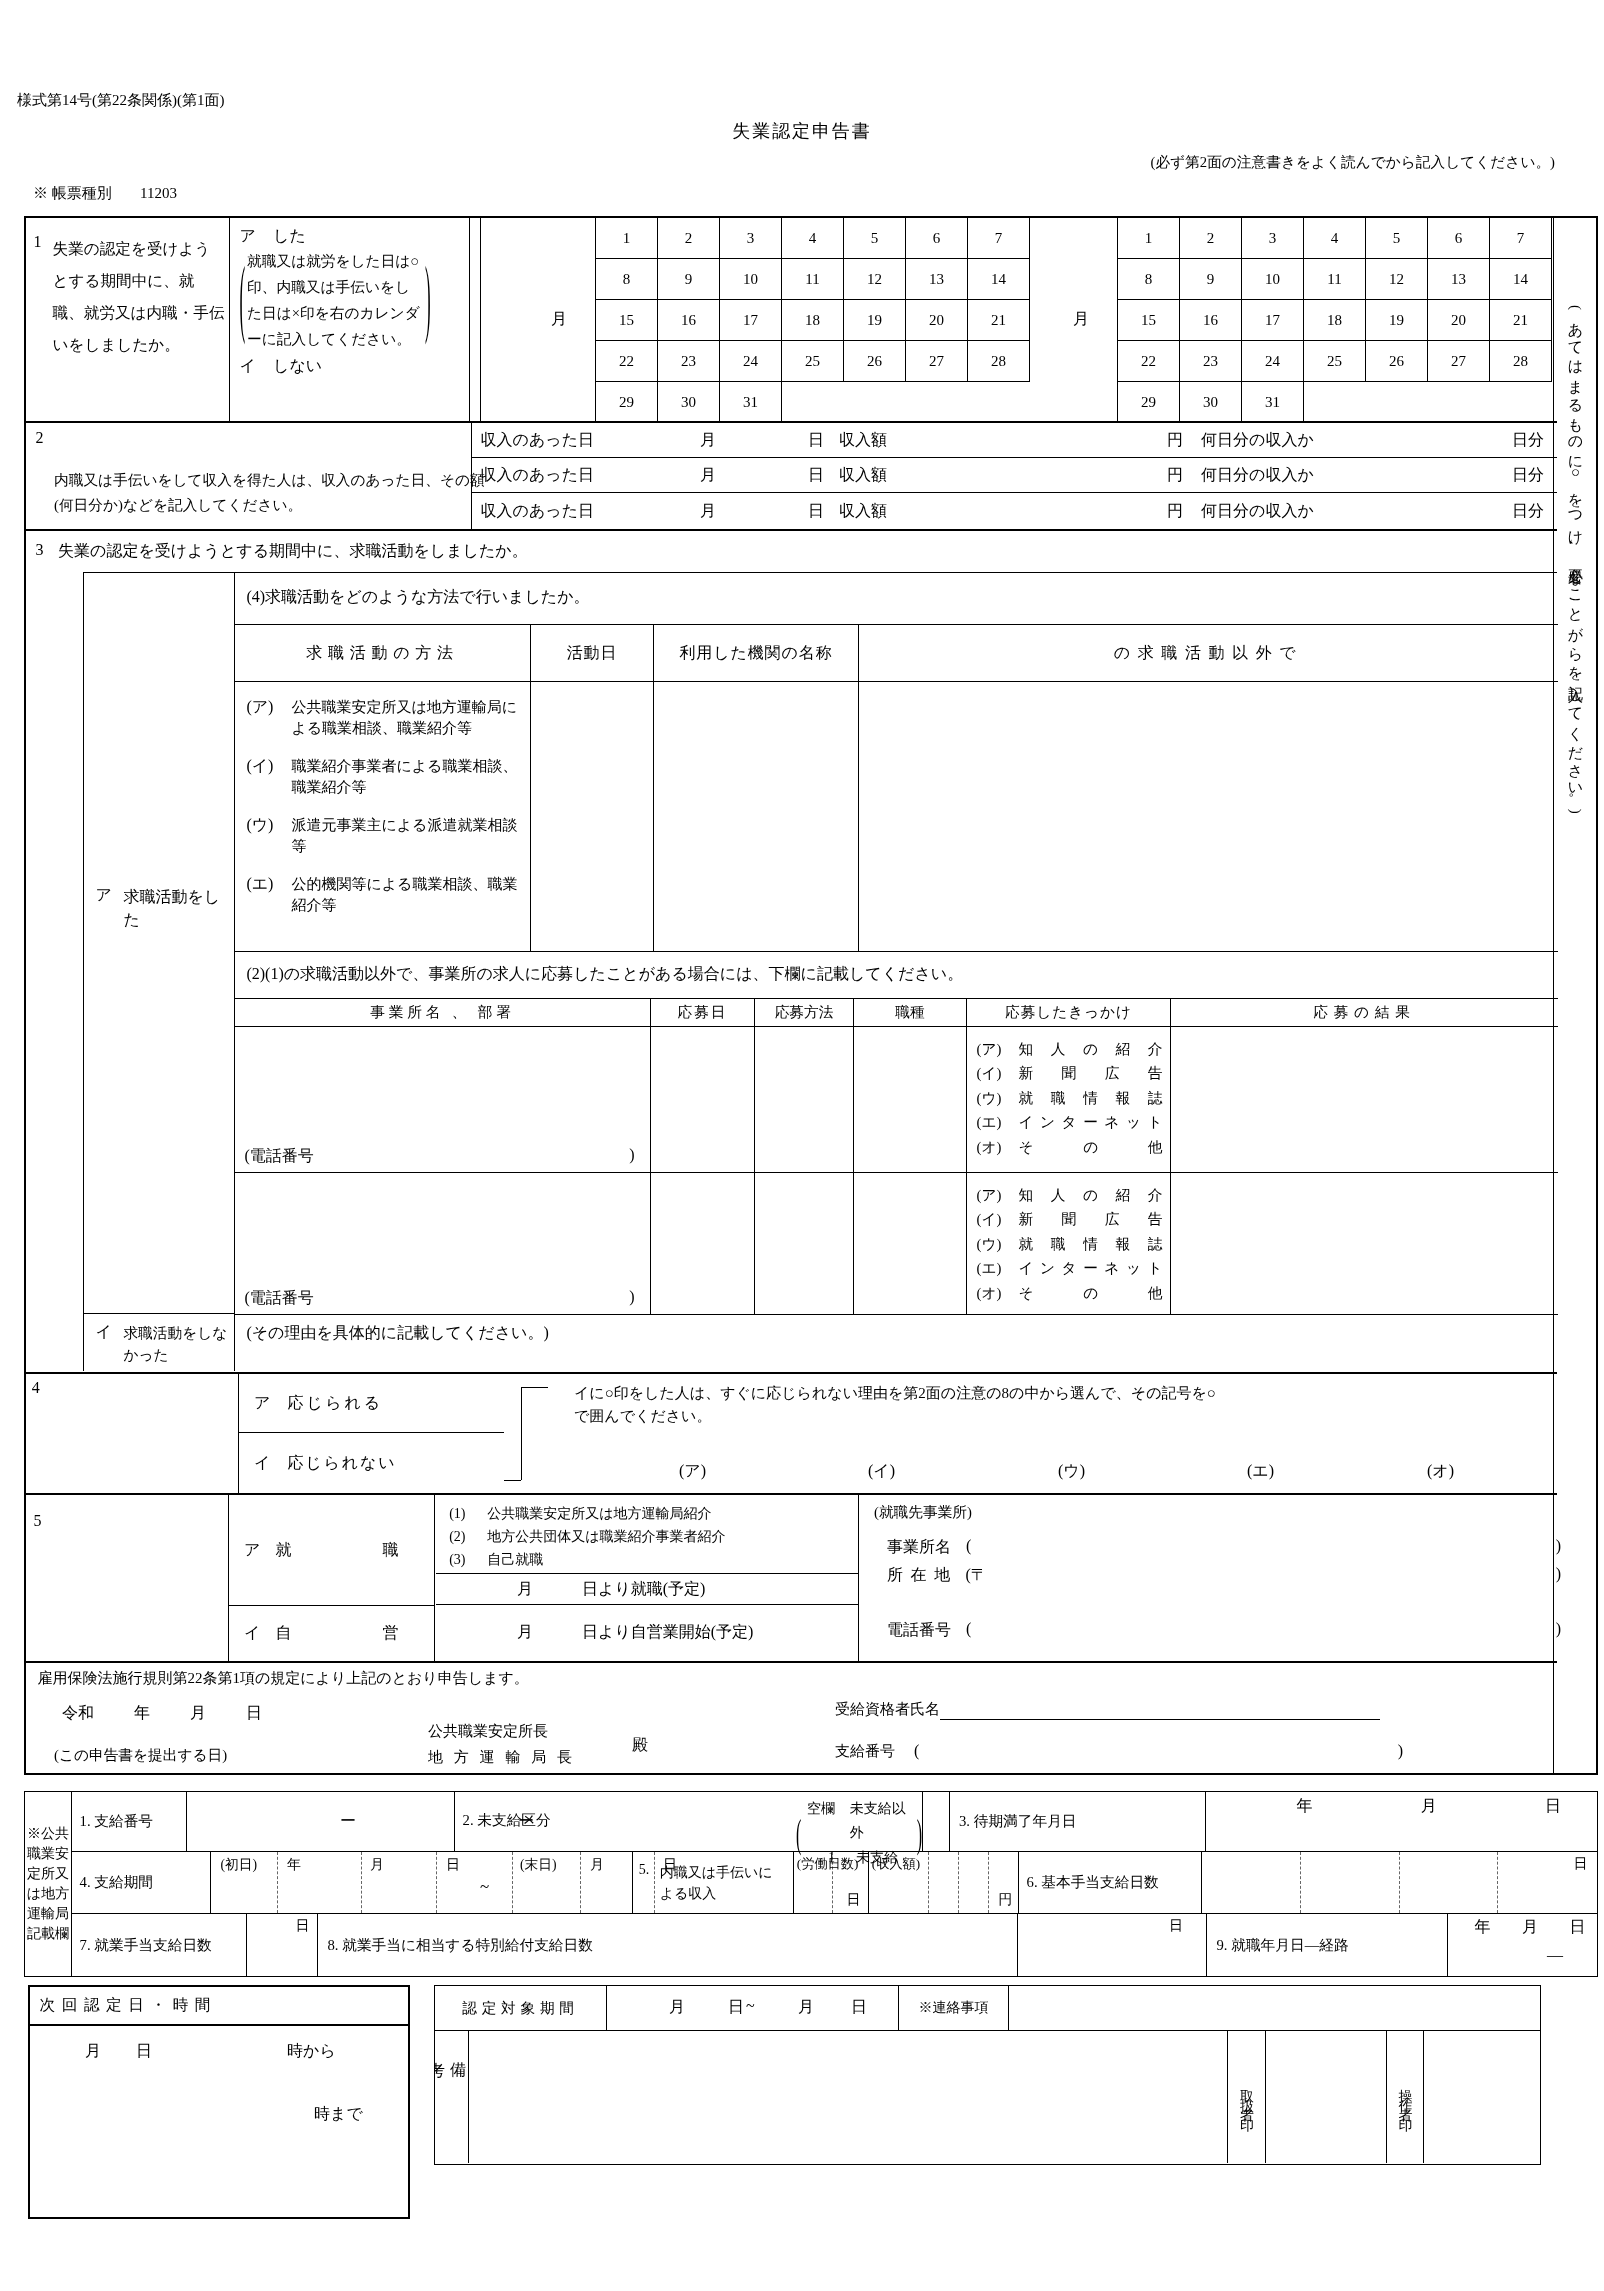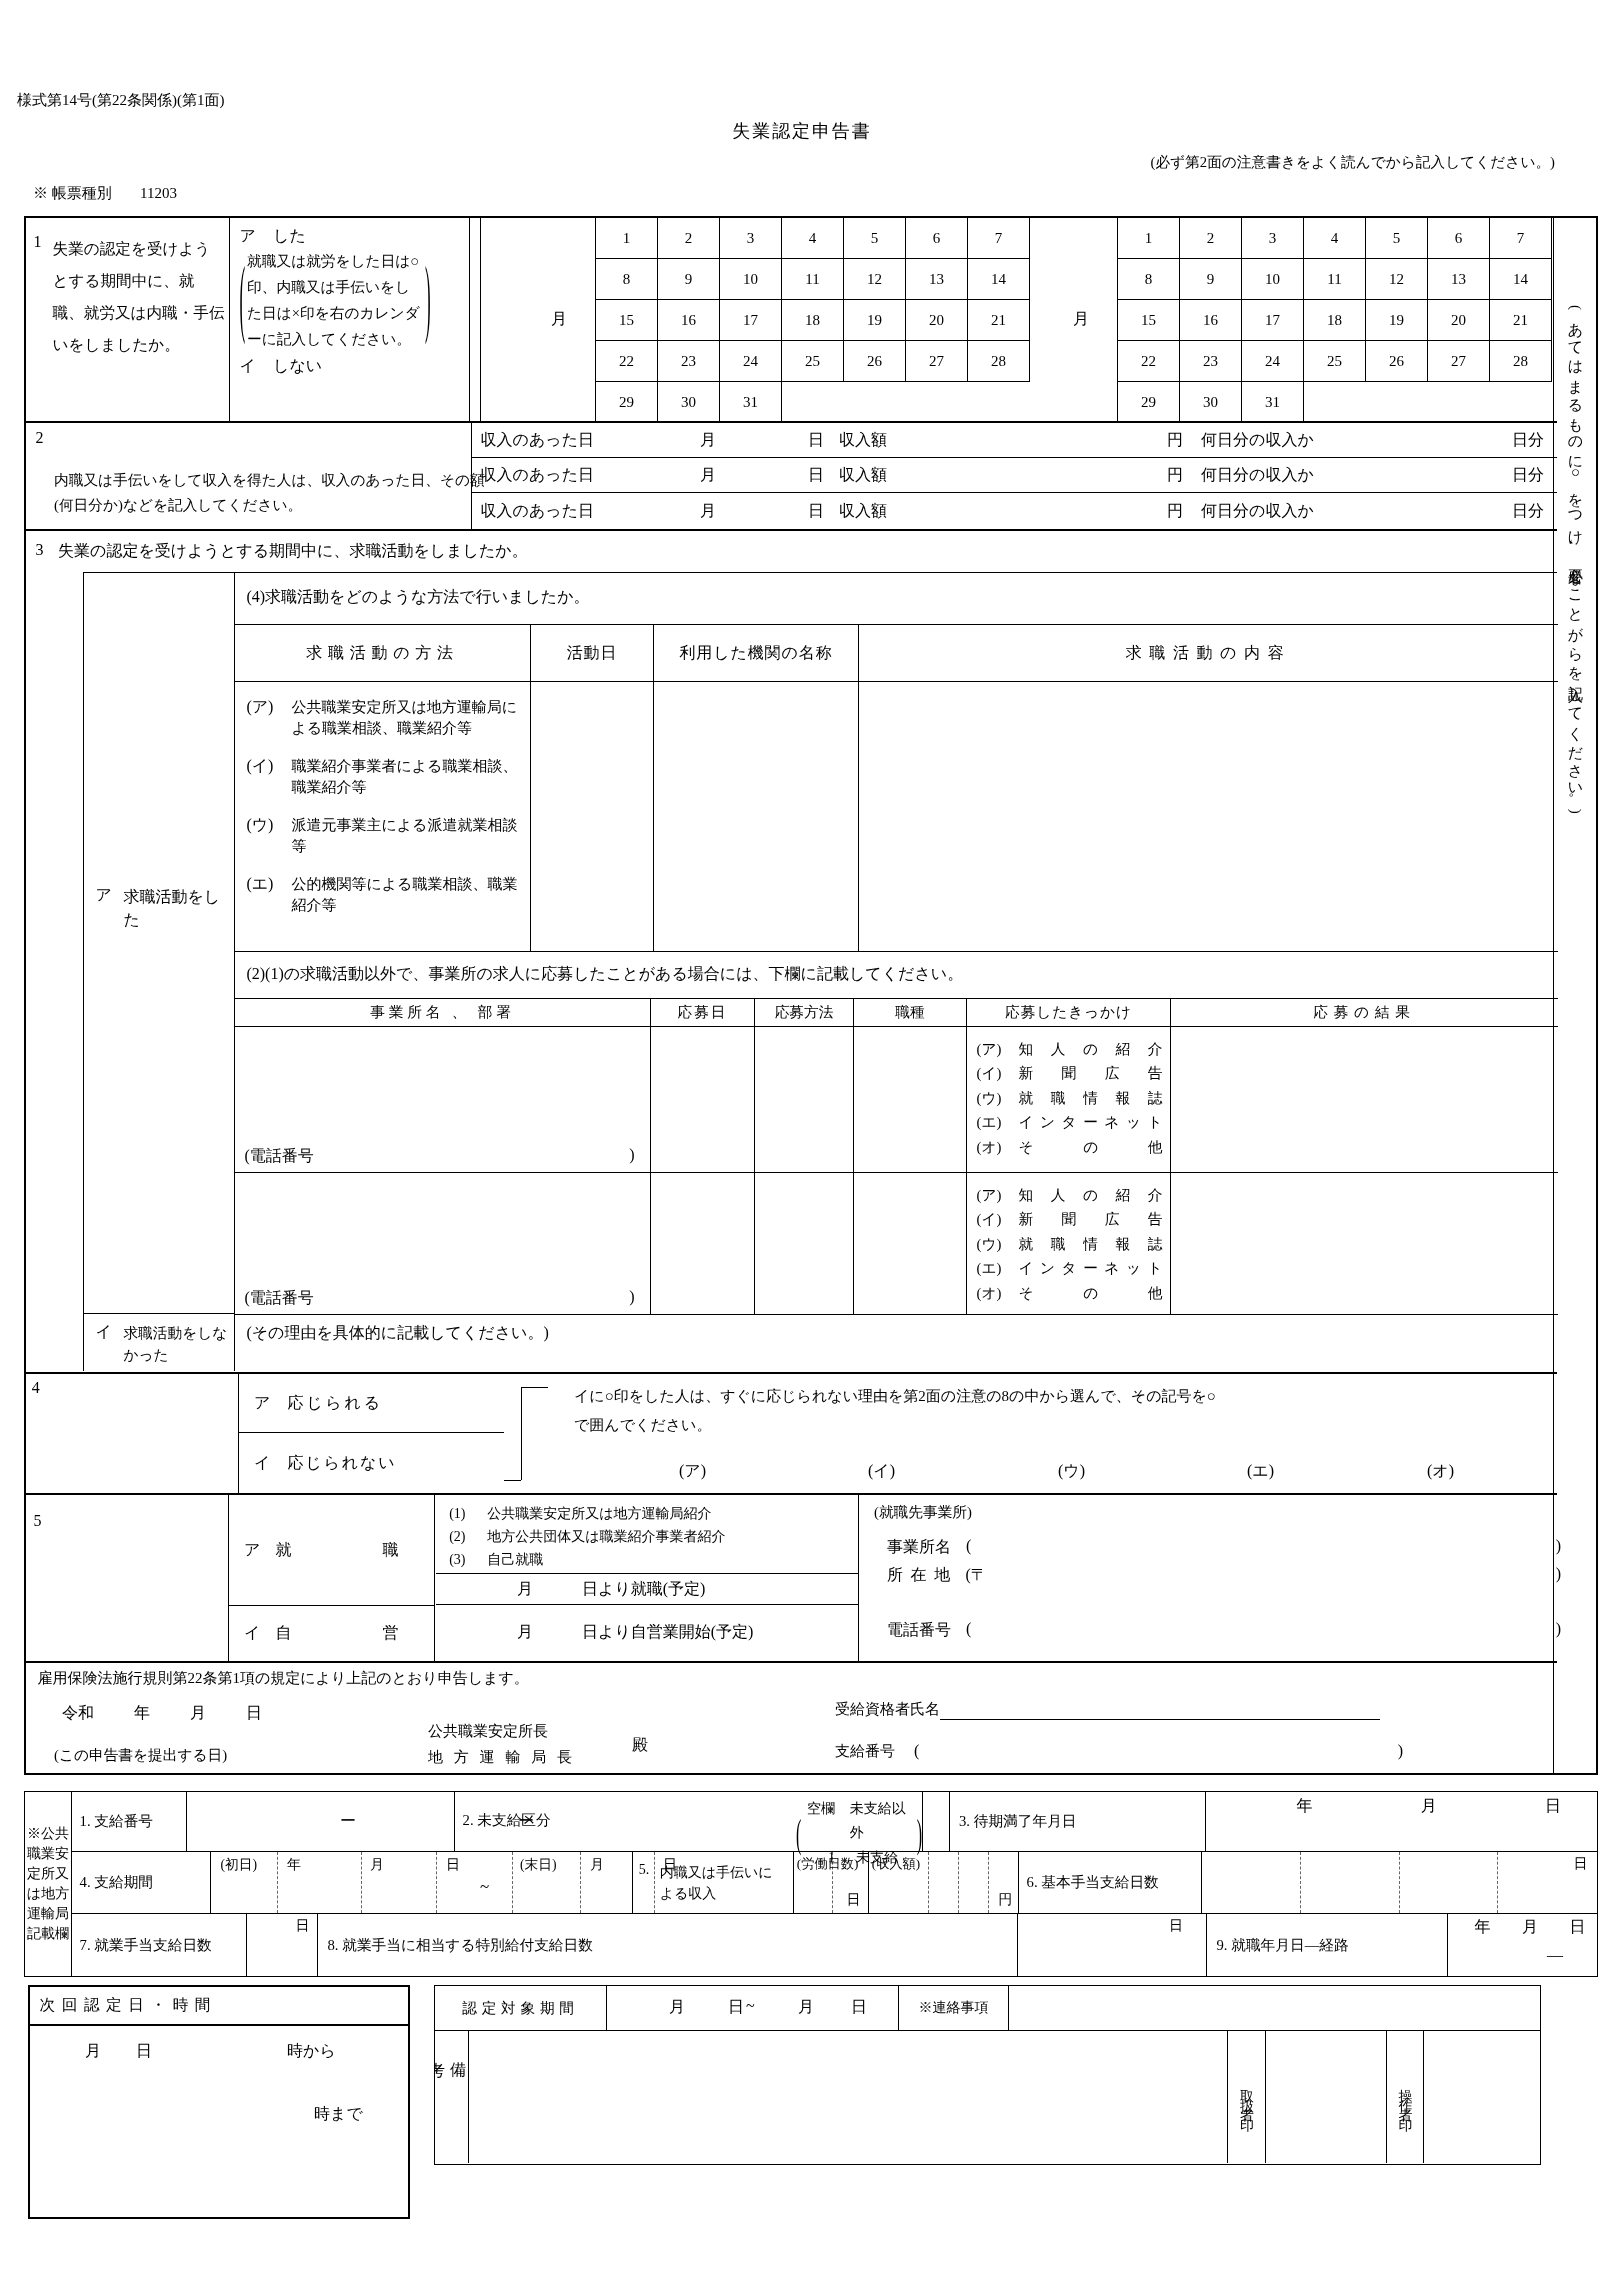--- a/index.html
+++ b/index.html
@@ -192,21 +192,21 @@
             <span style="width:104px;font-size:14.7px;line-height:22px">求職活動をしなかった</span>
           </div>
         </div>
 
         <div class="abs" style="left:151px;top:0;width:1323px;height:100%">
           <div class="bb" style="height:52px;padding:14px 0 0 11.4px">(4)求職活動をどのような方法で行いましたか。</div>
           <div class="flex bb" style="height:57px">
             <div class="mh br" style="width:296px;letter-spacing:5.7px">求職活動の方法</div>
             <div class="mh br" style="width:123px;letter-spacing:0.9px">活動日</div>
             <div class="mh br" style="width:205px;letter-spacing:0.9px">利用した機関の名称</div>
-            <div class="mh" style="flex:1;letter-spacing:7.6px">求職活動の内容</div>
+            <div class="mh" style="flex:1;letter-spacing:7.6px">の求職活動以外で</div>
           </div>
           <div class="flex bb" style="height:270px">
             <div class="br" style="width:296px;padding:15px 5.7px 0 11.4px">
               <div class="item">
                   <span style="width:45px">(ア)</span>
                   <span style="flex:1;font-size:15px;line-height:21px">公共職業安定所又は地方運輸局による職業相談、職業紹介等</span>
                 </div>
               <div class="item">
                   <span style="width:45px">(イ)</span>
                   <span style="flex:1;font-size:15px;line-height:21px">職業紹介事業者による職業相談、職業紹介等</span>
@@ -319,21 +319,21 @@
         </div>
         <div class="fc" style="height:60px;padding-left:15px">
           <span>イ</span>
           <span style="margin-left:17px;letter-spacing:1.9px">応じられない</span>
         </div>
       </div>
       <div class="abs" style="left:478px;top:0;right:0;height:100%">
         <div class="abs" style="left:17px;top:13.2px;height:93px;border-left:1.9px solid #000"></div>
         <div class="abs" style="left:17px;top:13.2px;width:26.5px;border-top:1.9px solid #000"></div>
         <div class="abs" style="left:0;top:106px;width:17px;border-top:1.9px solid #000"></div>
-        <div class="abs" style="left:70px;top:7.6px;width:653px;font-size:15px;line-height:29px">イに○印をした人は、すぐに応じられない理由を第2面の注意の8の中から選んで、その記号を○で囲んでください。</div>
+        <div class="abs" style="left:70px;top:7.6px;width:653px;font-size:15px;line-height:23px">イに○印をした人は、すぐに応じられない理由を第2面の注意の8の中から選んで、その記号を○で囲んでください。</div>
         <span class="abs" style="left:175px;top:87px">(ア)</span>
         <span class="abs" style="left:364px;top:87px">(イ)</span>
         <span class="abs" style="left:554px;top:87px">(ウ)</span>
         <span class="abs" style="left:743px;top:87px">(エ)</span>
         <span class="abs" style="left:923px;top:87px">(オ)</span>
       </div>
     </div>
 
     <div class="sect thick" style="top:1275px;height:168px">
       <div class="abs flex br" style="left:0;top:0;width:203px;height:100%;padding:17px 1.9px 0 7.6px">

